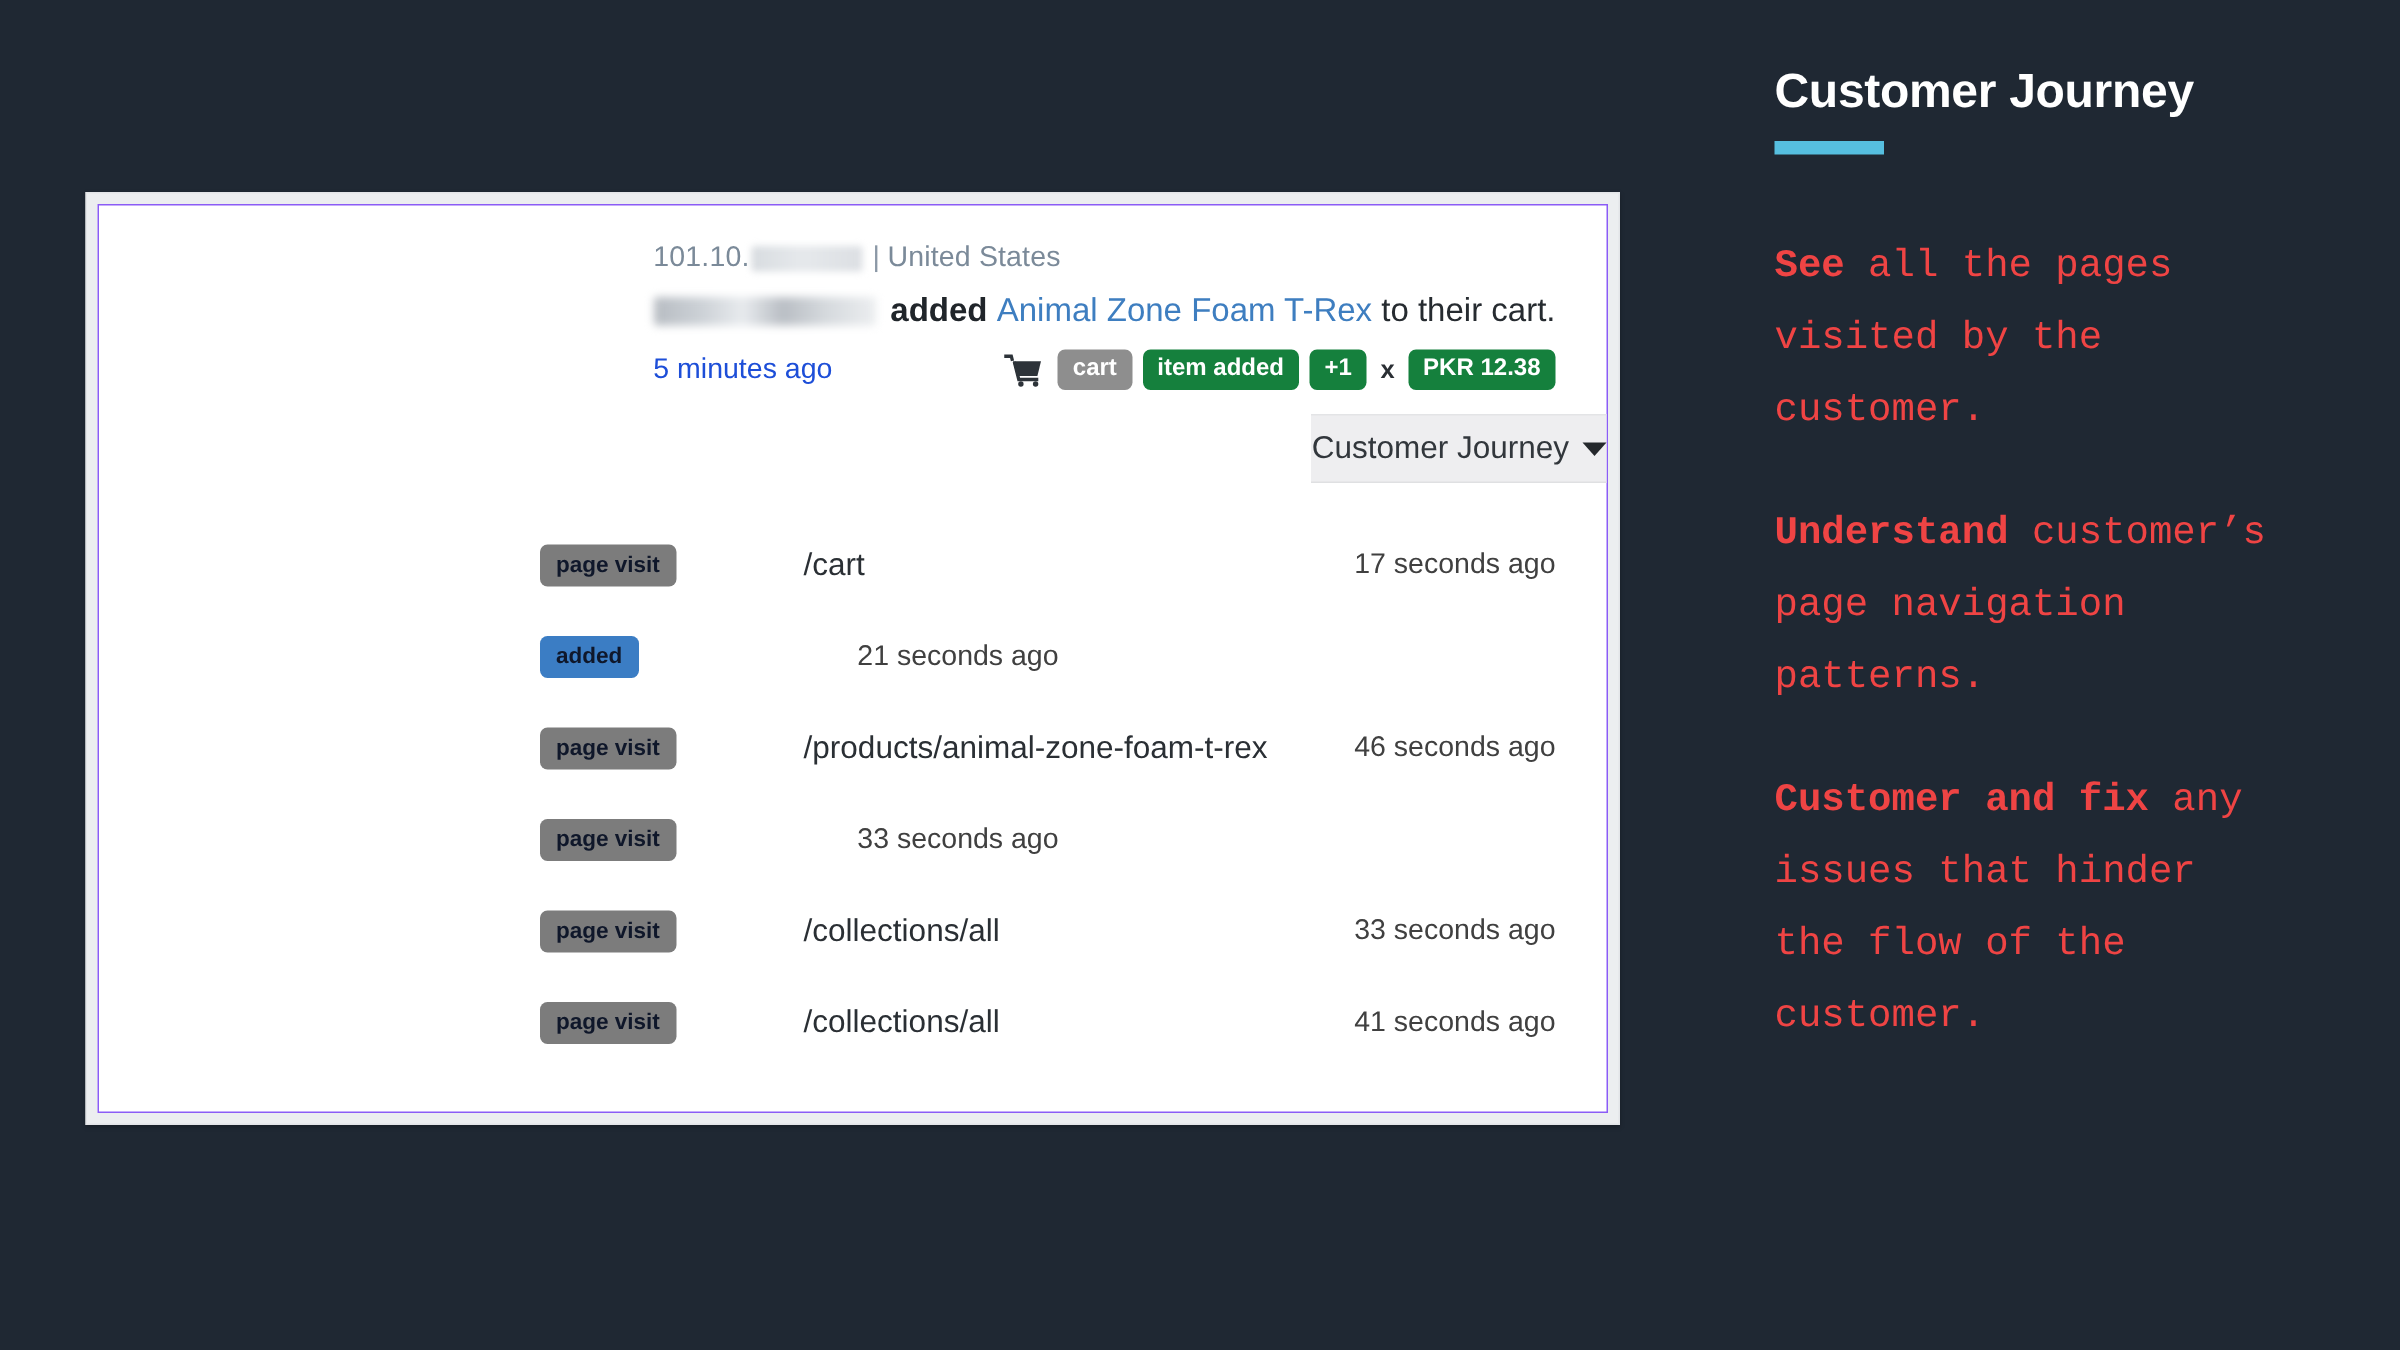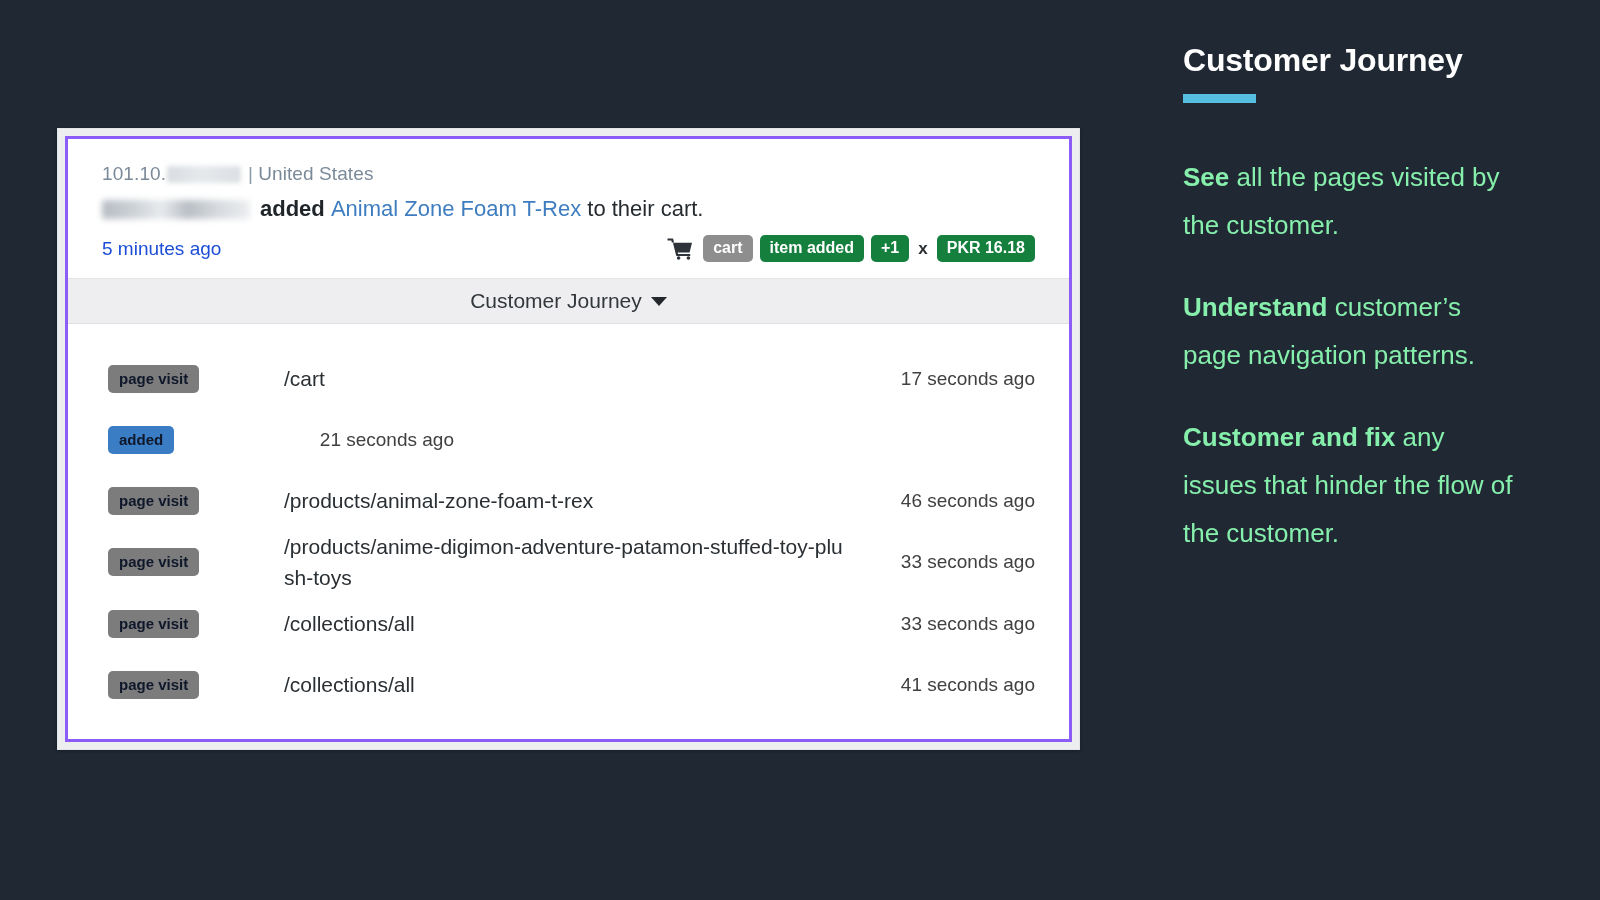--- a/index.html
+++ b/index.html
@@ -26,23 +26,24 @@
     background: #eceef0;
     border: 1px solid #e3e5e8;
     padding: 7px;
     box-shadow: 0 1px 3px rgba(0,0,0,0.25);
   }
 
   #card-inner {
     width: 100%;
     height: 100%;
     background: #ffffff;
-    border: 3px solid #8b5cf6;
+    border: 1px solid #8b5cf6;
     display: flex;
     flex-direction: column;
+    align-items: flex-end;
   }
 
   
   .visit-header {
     padding: 22px 34px 16px 34px;
   }
 
   .ip-line {
     font-size: 19px;
     color: #7b8a99;
@@ -200,23 +201,24 @@
   }
   #promo .accent-bar {
     width: 73px;
     height: 9px;
     background: #56bfe0;
     margin-top: 14px;
   }
   #promo .promo-para {
     font-size: 26px;
     line-height: 48px;
-    color: #86efac;
+    color: #ef4444;
     font-weight: 300;
     margin-top: 34px;
+    font-family: Liberation Mono, monospace;
   }
   #promo .promo-para:first-of-type { margin-top: 50px; }
   #promo .promo-para b { font-weight: bold; }
 </style>
 </head>
 <body style="background: rgb(31, 40, 51);">
 
 <div id="card-frame">
   <div id="card-inner">
 
@@ -248,21 +250,21 @@
               <path d="M6.3 4.8 H25 L22.6 14.6 H8.9 Z" fill="#2d3339"></path>
               <path d="M7.2 5.2 L10.2 17.0 H23.2" fill="none" stroke="#2d3339" stroke-width="2.2"></path>
               <circle cx="11.6" cy="20.0" r="1.8" fill="#2d3339"></circle>
               <circle cx="21.4" cy="20.0" r="1.8" fill="#2d3339"></circle>
             </svg>
           </span>
           <span class="badge badge-gray">cart</span>
           <span class="badge badge-blue">item added</span>
           <span class="badge badge-blue">+1</span>
           <span class="times-x">x</span>
-          <span class="badge badge-blue">PKR 16.18</span>
+          <span class="badge badge-blue">PKR 12.38</span>
         </div>
       </div>
     </div>
 
     <div class="journey-bar">
       <span class="label">Customer Journey</span>
       <span class="caret"></span>
     </div>
 
     <div class="journey-list" id="journey-list">
@@ -283,21 +285,20 @@
           <div class="j-badge-cell">
             <span class="j-badge gray">page visit</span>
           </div>
           <div class="j-text">/products/animal-zone-foam-t-rex</div>
           <div class="j-time">46 seconds ago</div>
         </div>
         <div class="j-row">
           <div class="j-badge-cell">
             <span class="j-badge gray">page visit</span>
           </div>
-          <div class="j-text">/products/anime-digimon-adventure-patamon-stuffed-toy-plush-toys</div>
           <div class="j-time">33 seconds ago</div>
         </div>
         <div class="j-row">
           <div class="j-badge-cell">
             <span class="j-badge gray">page visit</span>
           </div>
           <div class="j-text">/collections/all</div>
           <div class="j-time">33 seconds ago</div>
         </div>
         <div class="j-row">

